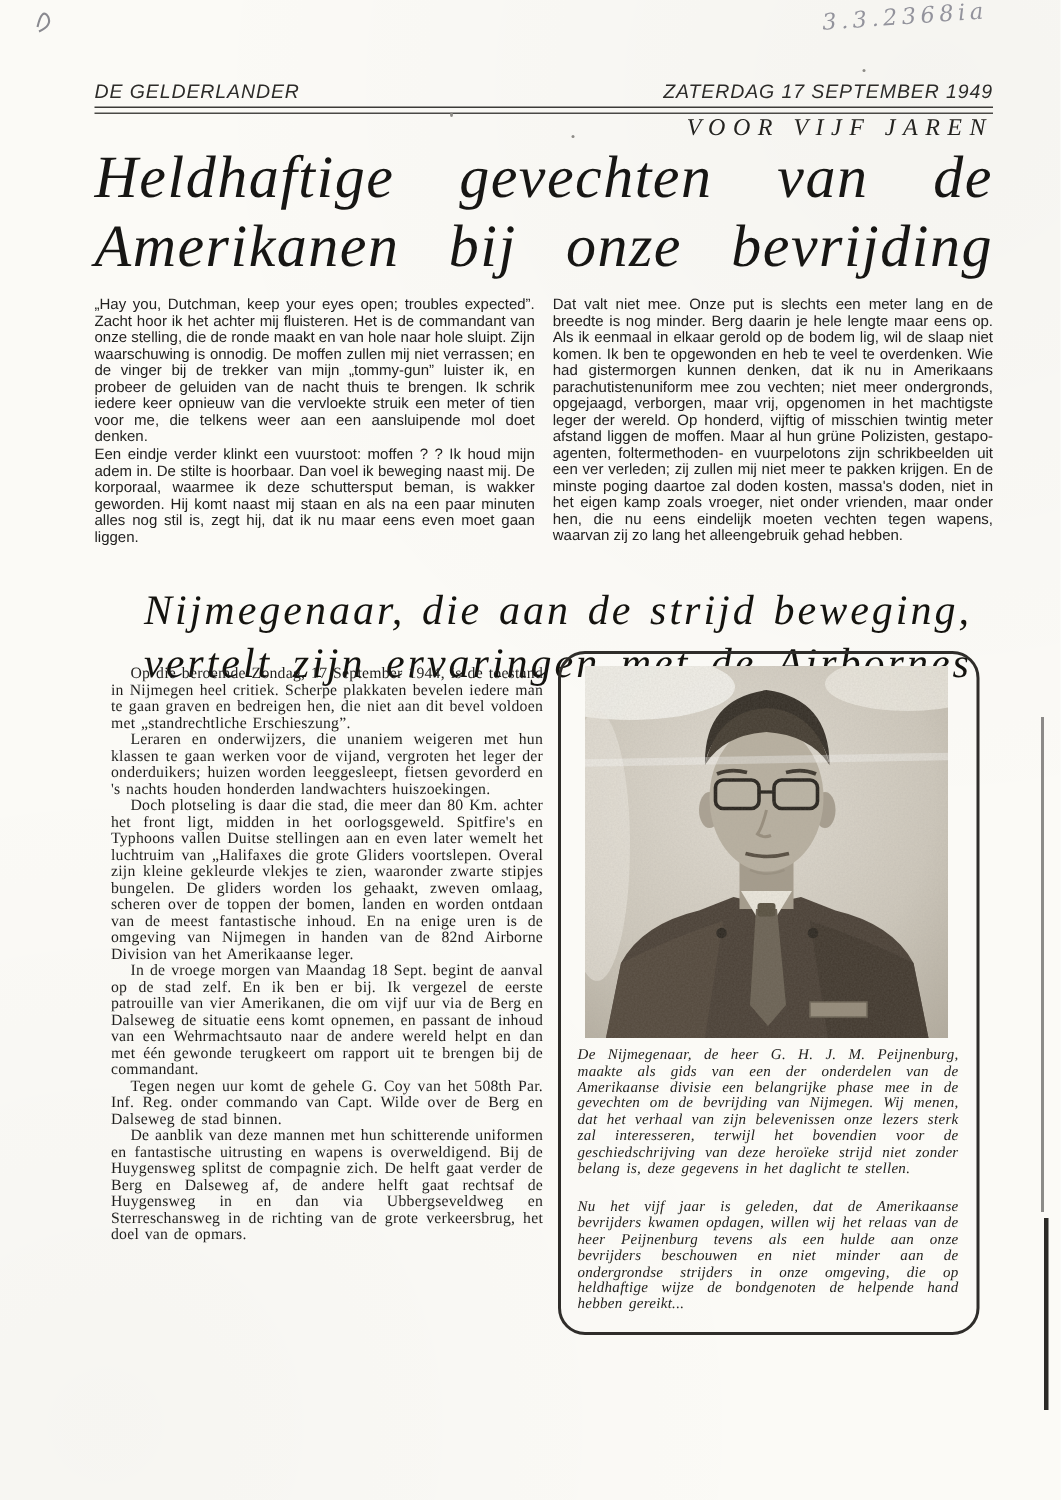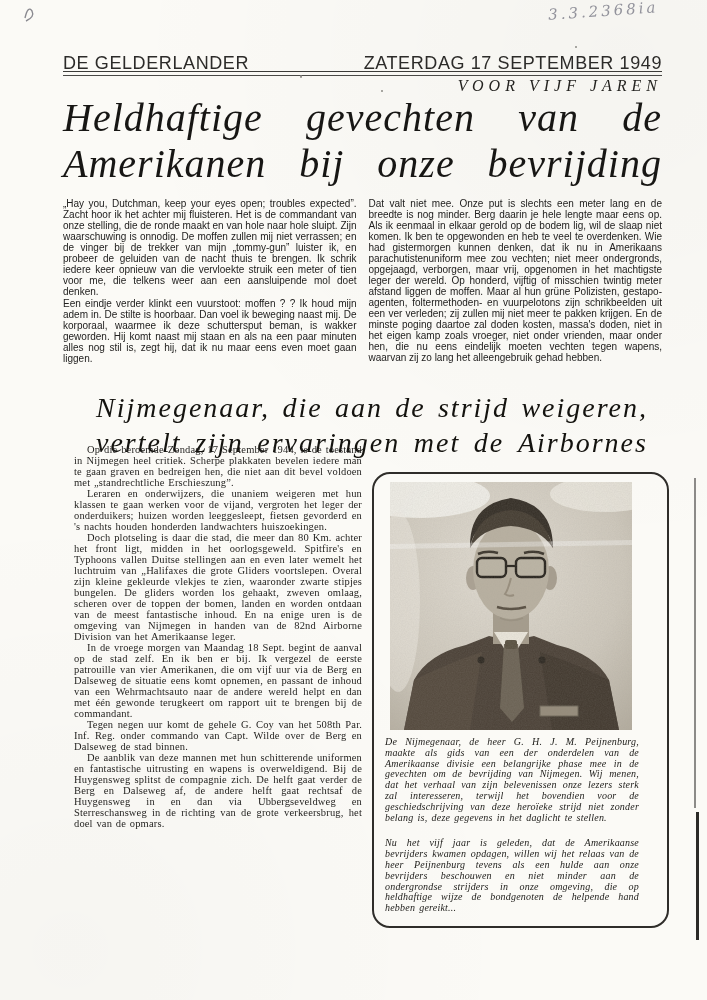--- a/index.html
+++ b/index.html
@@ -14,22 +14,22 @@
   }
   .pen-mark{position:absolute;left:22px;top:2px;color:#8a8a90;}
   .handwritten{
     position:absolute;left:548px;top:2px;transform:rotate(-4deg);
     font-family:"DejaVu Serif", serif;font-style:italic;
     font-size:15px;letter-spacing:3px;color:#93939c;
   }
   .masthead{
     position:absolute;left:63px;top:53px;width:599px;
     display:flex;justify-content:space-between;align-items:center;
-    font-family:"Liberation Sans", sans-serif;font-size:18px;
-    letter-spacing:0.6px;color:#2c2b29;font-weight:400;
+    font-family:"Liberation Sans", sans-serif;font-size:13px;
+    letter-spacing:0.6px;color:#2c2b29;font-weight:400;font-style:italic;
   }
   .masthead-rule{
     position:absolute;left:63px;top:71px;width:599px;height:3px;
     border-top:1.5px solid #3c3b38;border-bottom:1px solid #4a4946;
   }
   .kicker{
     position:absolute;left:63px;top:77px;width:599px;text-align:right;
     font-style:italic;font-size:16px;letter-spacing:5px;color:#242320;
   }
   .headline{position:absolute;left:63px;top:95px;width:599px;color:#171614;}
@@ -56,22 +56,22 @@
     font-size:28px;line-height:35px;letter-spacing:2px;
     display:flex;justify-content:space-between;white-space:nowrap;
   }
   .article-col{
     position:absolute;left:74px;top:444px;width:288px;
     font-size:10.5px;line-height:11px;text-align:justify;
     letter-spacing:0.15px;word-spacing:1px;color:#201f1d;
   }
   .article-col p{margin:0;text-indent:13px;}
   .photo-box{
-    position:absolute;left:372px;top:472px;width:277px;height:452px;
-    border:2px solid #2f2d2a;border-radius:18px;padding-left:16px;
+    position:absolute;left:372px;top:434px;width:277px;height:452px;
+    border:2px solid #2f2d2a;border-radius:18px;
   }
   .photo-frame{position:absolute;left:16px;top:8px;width:242px;height:248px;overflow:hidden;}
   .photo-frame svg{display:block;}
   .photo-caption{
     position:absolute;left:11px;top:263px;width:254px;
     font-style:italic;font-size:10px;line-height:10.8px;
     text-align:justify;letter-spacing:0.2px;word-spacing:1.5px;color:#23221f;
   }
   .photo-caption p{margin:0;}
   .photo-caption p + p{margin-top:15px;}
@@ -123,21 +123,21 @@
     </div>
   </div>
 
   <div class="subhead">
     <div class="sh-line">
         <span>Nijmegenaar,</span>
         <span>die</span>
         <span>aan</span>
         <span>de</span>
         <span>strijd</span>
-        <span>weigeren,</span>
+        <span>beweging,</span>
       </div>
     <div class="sh-line">
         <span>vertelt</span>
         <span>zijn</span>
         <span>ervaringen</span>
         <span>met</span>
         <span>de</span>
         <span>Airbornes</span>
       </div>
   </div>

